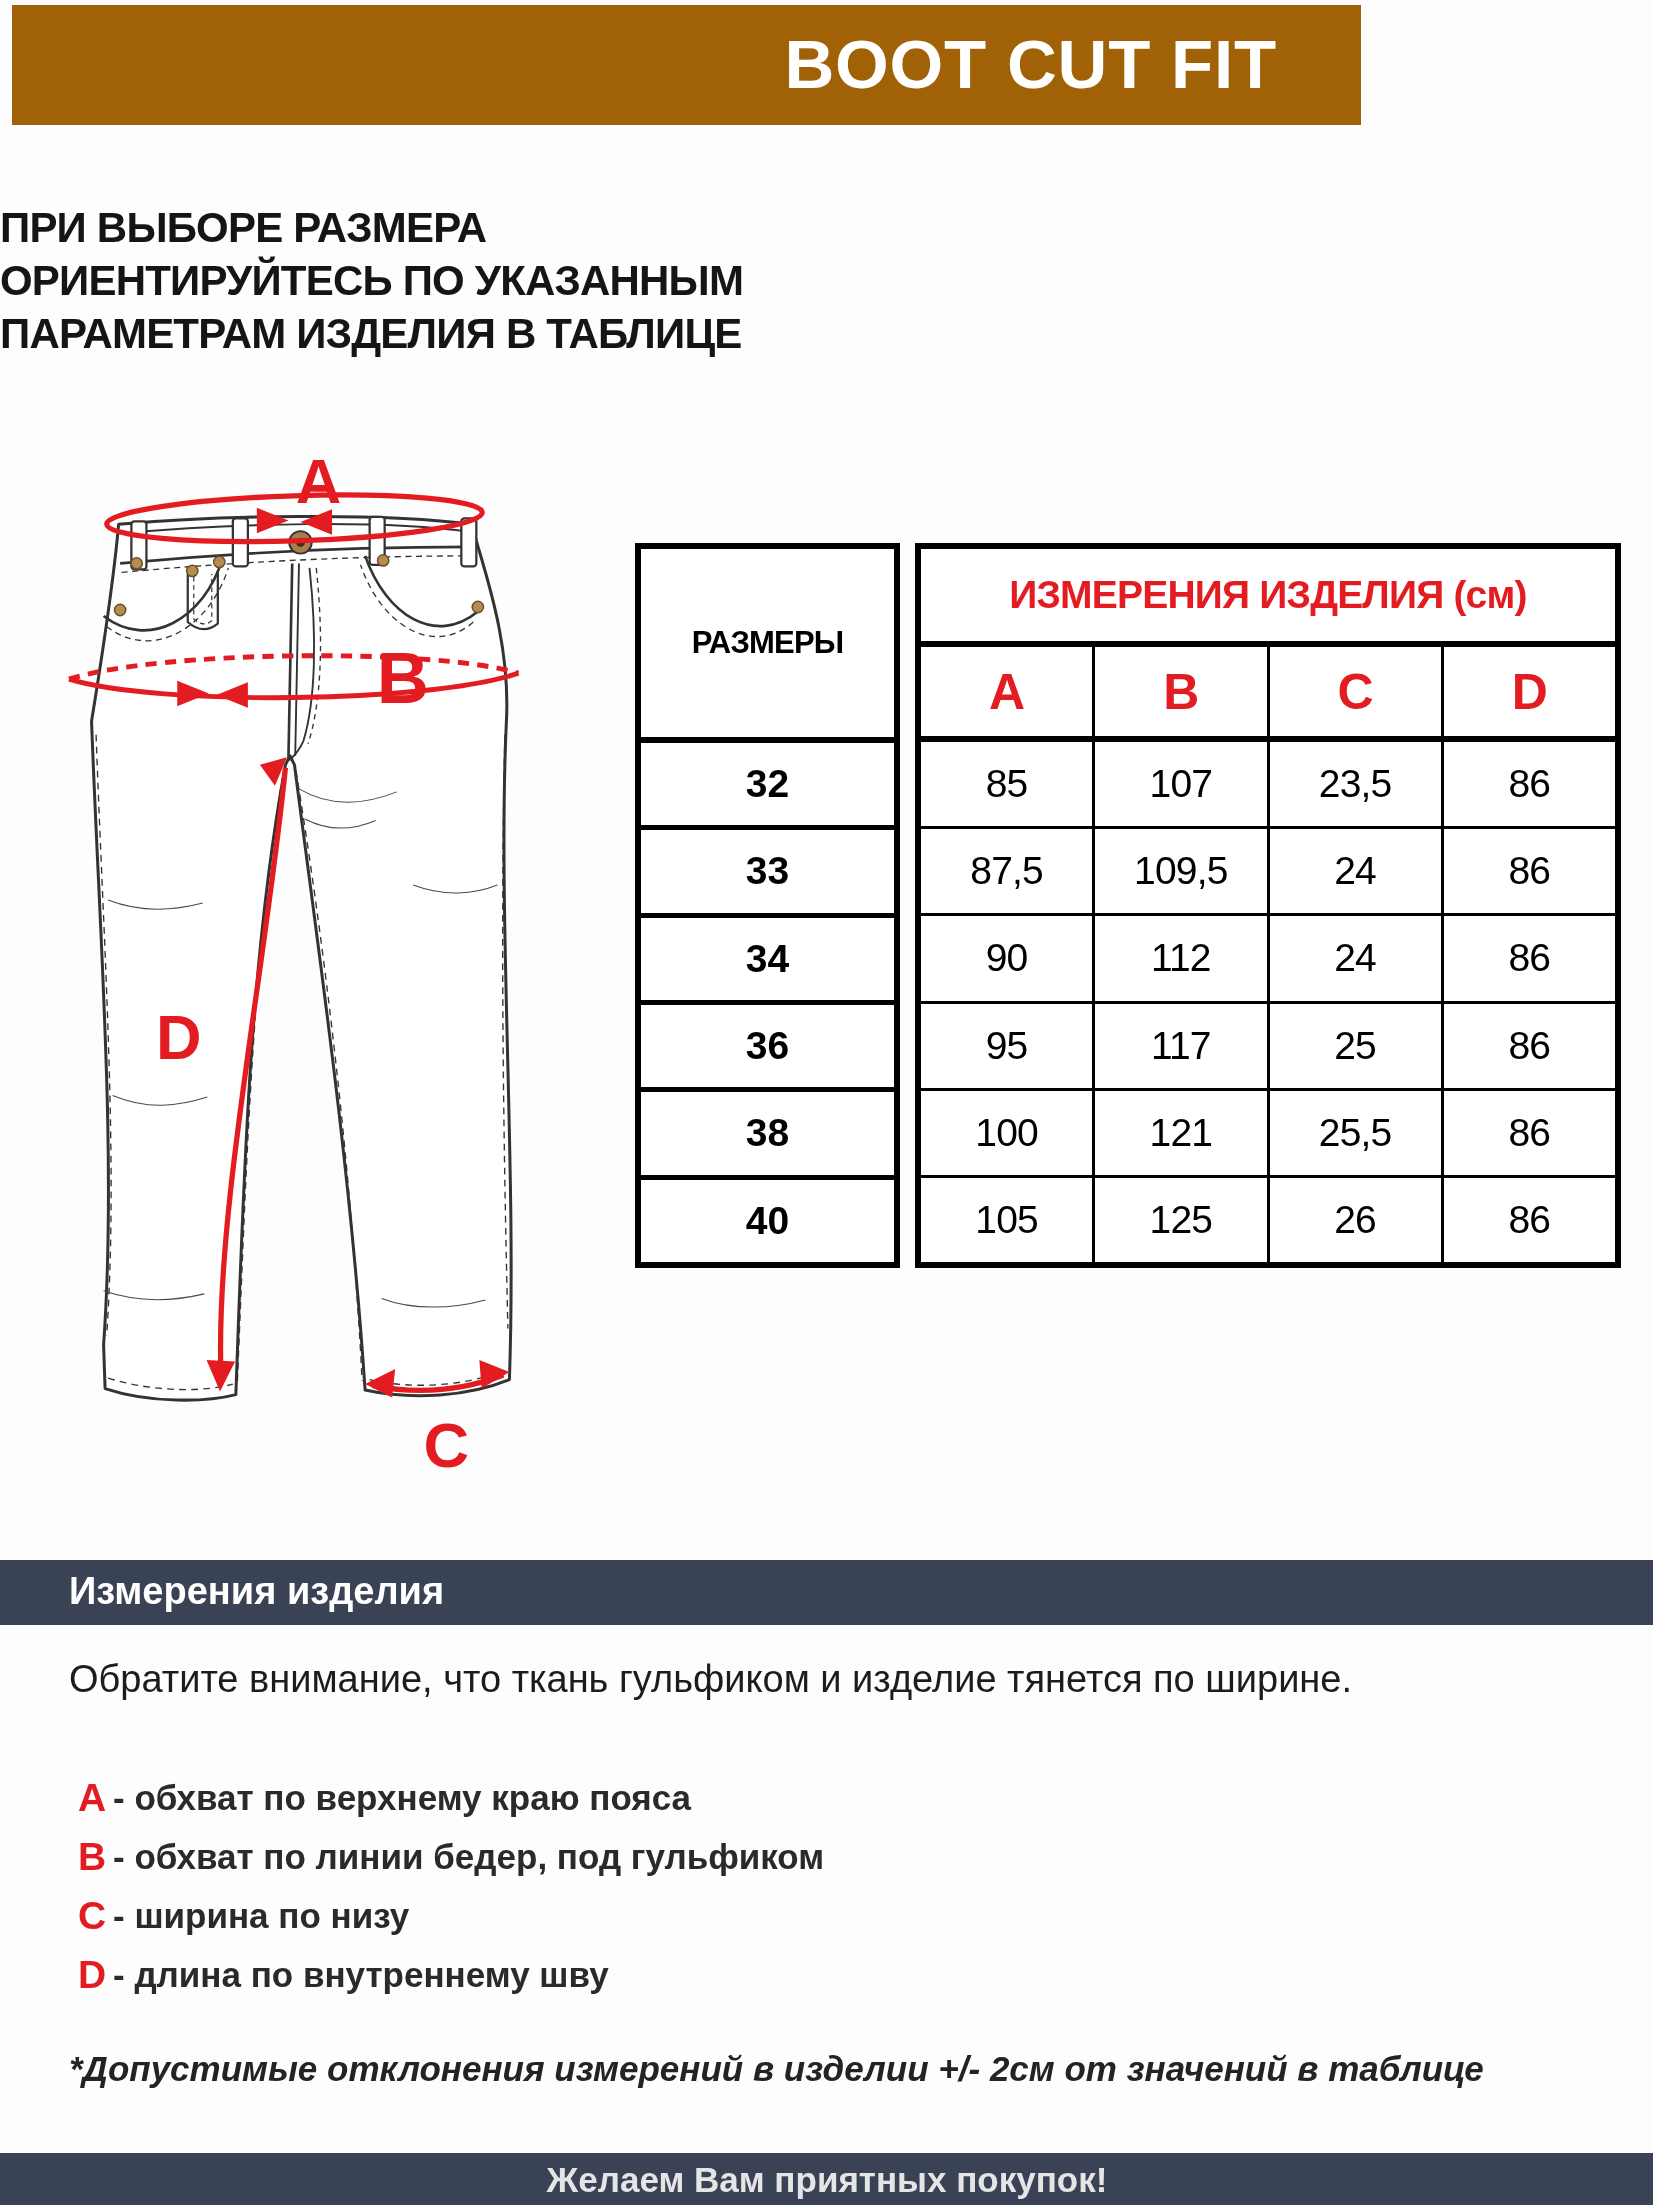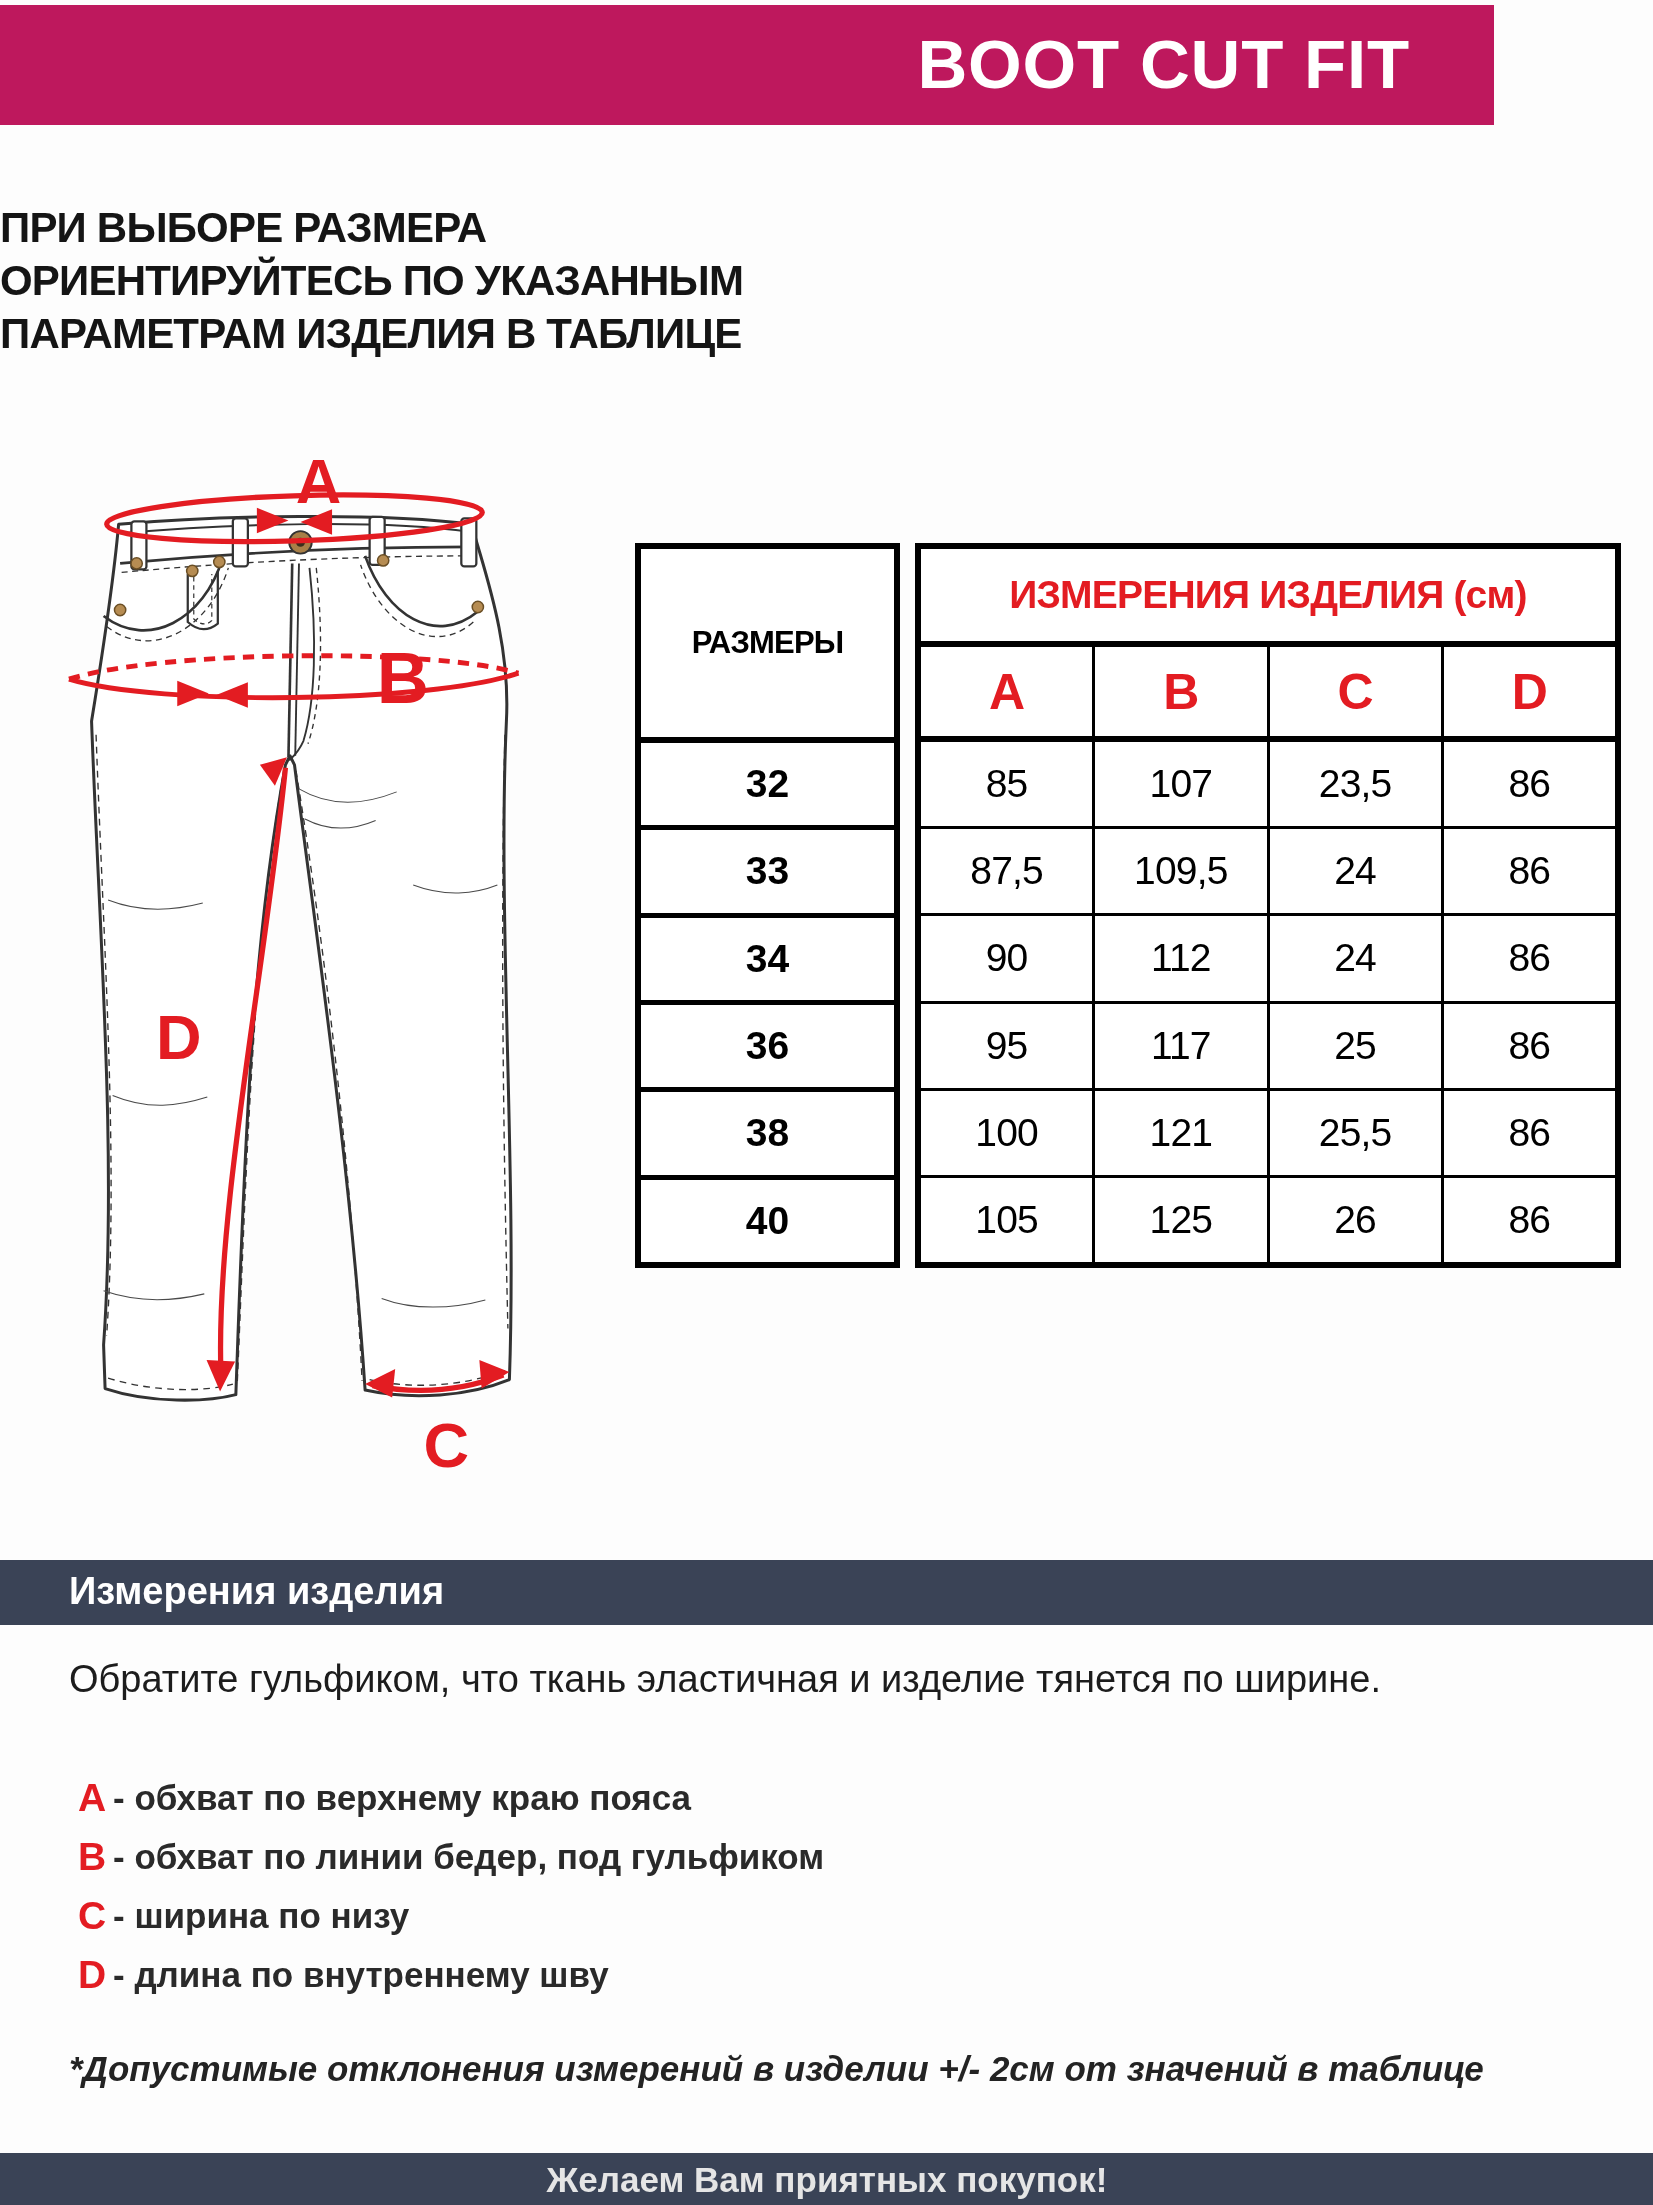--- a/index.html
+++ b/index.html
@@ -1,20 +1,20 @@
 <!DOCTYPE html>
 <html style="font-size:12px"><head>
 <meta charset="utf-8">
 <style>
   html,body{margin:0;padding:0;}
   body{font-family:"Liberation Sans", sans-serif; background:#ffffff;}
   #page{position:relative;width:1654px;height:2205px;background:#fdfdfd;overflow:hidden;}
 
   
-  .topbar{position:absolute;left:0;top:4.5px;width:1494px;height:120px;background:#be185d;}
+  .topbar{position:absolute;left:12px;top:4.5px;width:1349px;height:120px;background:#a16207;}
   .topbar .brand{position:absolute;right:84px;top:0;height:120px;line-height:120px;
     color:#fff;font-size:69px;font-weight:bold;letter-spacing:0.8px;white-space:nowrap;}
 
   
   .intro{position:absolute;left:0;top:201px;width:1602px;color:#151515;
     font-weight:bold;font-size:42px;line-height:53px;letter-spacing:-0.8px;}
 
   
   .jeans{position:absolute;left:60px;top:449px;width:496px;height:1069px;}
 
@@ -218,21 +218,21 @@
             <div class="mcell">86</div>
           </div>
         </div>
     </div>
   </div>
 
   <div class="sectionbar">
     <div class="stitle">Измерения изделия</div>
   </div>
 
-  <div class="note">Обратите гульфиком, что ткань эластичная и изделие тянется по ширине.</div>
+  <div class="note">Обратите внимание, что ткань гульфиком и изделие тянется по ширине.</div>
 
   <div class="legend">
       <div class="legend-item">
         <span class="legend-letter">A</span>
         <span class="legend-text">- обхват по верхнему краю пояса</span>
       </div>
       <div class="legend-item">
         <span class="legend-letter">B</span>
         <span class="legend-text">- обхват по линии бедер, под гульфиком</span>
       </div>

